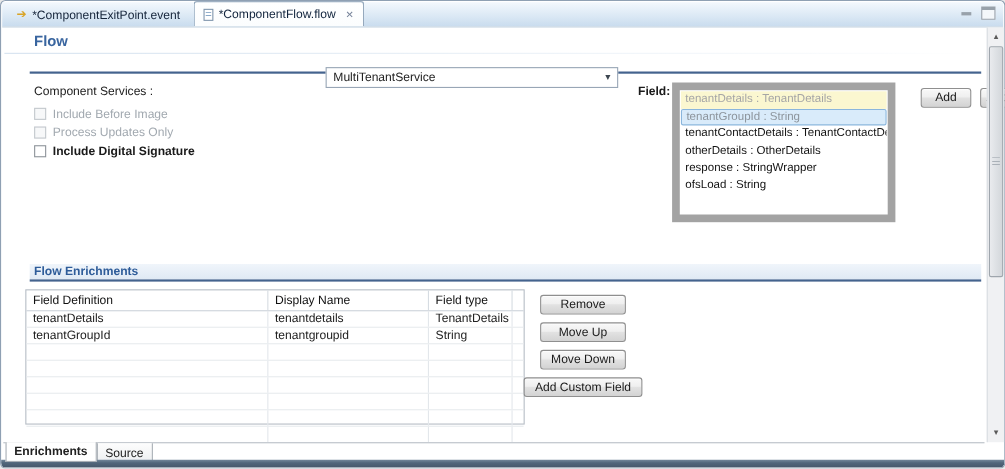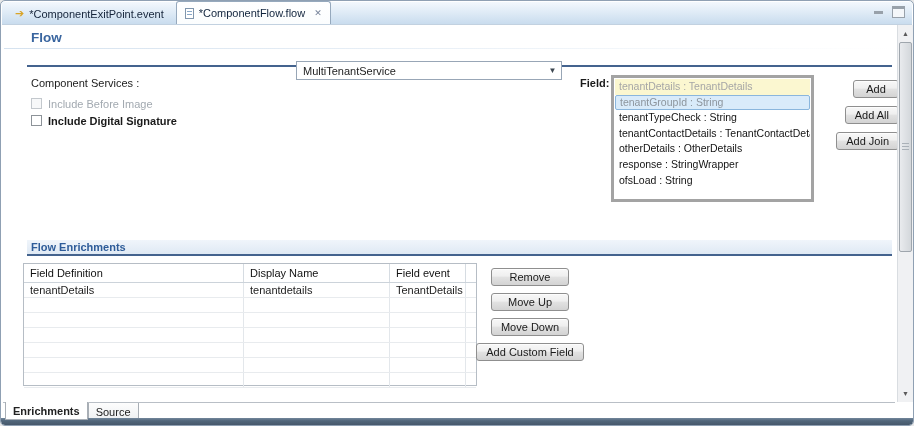--- a/index.html
+++ b/index.html
@@ -48,26 +48,26 @@
   .combo .combo-text{ flex:1; font-size:11px; color:#222; padding-left:6px; white-space:nowrap; overflow:hidden; }
   .combo .combo-arrow{ width:17px; text-align:center; font-size:8px; color:#3c4650; }
   .checkbox-group{ position:absolute; left:30px; top:96px; display:flex; flex-direction:column; gap:4px; }
   .cb-row{ display:flex; align-items:center; gap:6px; height:13px; }
   .cb-box{ width:11px; height:11px; border:1px solid #8d9399; background:#fff; }
   .cb-label{ font-size:11px; font-weight:bold; color:#1a1a1a; }
   .cb-row.disabled .cb-box{ border-color:#c3c8cd; background:#f7f8f9; }
   .cb-row.disabled .cb-label{ color:#a2a9b0; font-weight:normal; }
   .field-label{ position:absolute; left:579px; top:76px; font-size:11px; font-weight:600; color:#1b1b1b; }
   .field-list{ position:absolute; left:610px; top:74px; width:203px; height:127px; background:#fff;
-      border:3px solid #a3a3a3; overflow:hidden; padding:1px; }
+      border:7px solid #a3a3a3; overflow:hidden; padding:1px; }
   .list-item{ height:15.6px; line-height:15.6px; font-size:10.5px; color:#131313; padding:0 4px;
       white-space:nowrap; overflow:hidden; }
   .list-item.hover{ background:#fbf7d0; color:#a6a6a6; }
   .list-item.selected{ background:#d9ebfa; border:1px solid #8ab6dd; border-radius:2px; line-height:13.6px; color:#8d959d; }
-  .field-buttons{ position:absolute; left:836px; top:79px; width:62px; display:flex; flex-direction:column; align-items:flex-end; gap:8px; }
+  .field-buttons{ position:absolute; left:836px; top:79px; width:62px; display:flex; align-items:flex-start; gap:8px; }
   
   .btn{
     height:18px; min-width:46px; padding:0 9px; font-family:inherit; font-size:11px; color:#1a1a1a;
     background:linear-gradient(to bottom,#f8f8f8 0%,#efefef 45%,#e2e2e2 50%,#d3d3d3 100%);
     border:1px solid #8f8f8f; border-radius:3px; box-shadow:inset 0 1px 0 rgba(255,255,255,.7);
     display:flex; align-items:center; justify-content:center; white-space:nowrap; cursor:default;
   }
   
   .table{ position:absolute; left:22px; top:262px; width:454px; height:123px; border:1px solid #b6bdc5; background:#fff; }
   .thead{ display:grid; grid-template-columns:220px 146px 76px 1fr; height:19px; border-bottom:1px solid #ccd3da; }
@@ -127,59 +127,68 @@
   <div class="combo">
     <span class="combo-text">MultiTenantService</span>
     <span class="combo-arrow">▼</span>
   </div>
 
   <div class="checkbox-group">
       <div class="cb-row disabled">
         <span class="cb-box"></span>
         <span class="cb-label">Include Before Image</span>
       </div>
+      <div class="cb-row disabled">
+        <span class="cb-box"></span>
+        <span class="cb-label">Process Updates Only</span>
+      </div>
       <div class="cb-row">
         <span class="cb-box"></span>
         <span class="cb-label">Include Digital Signature</span>
       </div>
     </div>
 
   <div class="field-label">Field:</div>
   <div class="field-list">
       <div class="list-item hover">tenantDetails : TenantDetails</div>
       <div class="list-item selected">tenantGroupId : String</div>
-      <div class="list-item">tenantTypeCheck : String</div>
       <div class="list-item">tenantContactDetails : TenantContactDetails</div>
       <div class="list-item">otherDetails : OtherDetails</div>
       <div class="list-item">response : StringWrapper</div>
       <div class="list-item">ofsLoad : String</div>
     </div>
   <div class="field-buttons">
       <button class="btn">Add</button>
       <button class="btn">Add All</button>
       <button class="btn">Add Join</button>
     </div>
 
   <div class="section-band band-enrich">
     <span class="sec-title">Flow Enrichments</span>
   </div>
   <div class="section-underline line-enrich"></div>
 
   <div class="table">
     <div class="thead">
         <div class="cell">Field Definition</div>
         <div class="cell">Display Name</div>
-        <div class="cell">Field event</div>
+        <div class="cell">Field type</div>
         <div class="cell"></div>
       </div>
     <div>
         <div class="trow">
           <div class="cell">tenantDetails</div>
           <div class="cell">tenantdetails</div>
           <div class="cell">TenantDetails</div>
+          <div class="cell"></div>
+        </div>
+        <div class="trow">
+          <div class="cell">tenantGroupId</div>
+          <div class="cell">tenantgroupid</div>
+          <div class="cell">String</div>
           <div class="cell"></div>
         </div>
         <div class="trow">
           <div class="cell"></div>
           <div class="cell"></div>
           <div class="cell"></div>
           <div class="cell"></div>
         </div>
         <div class="trow">
           <div class="cell"></div>

